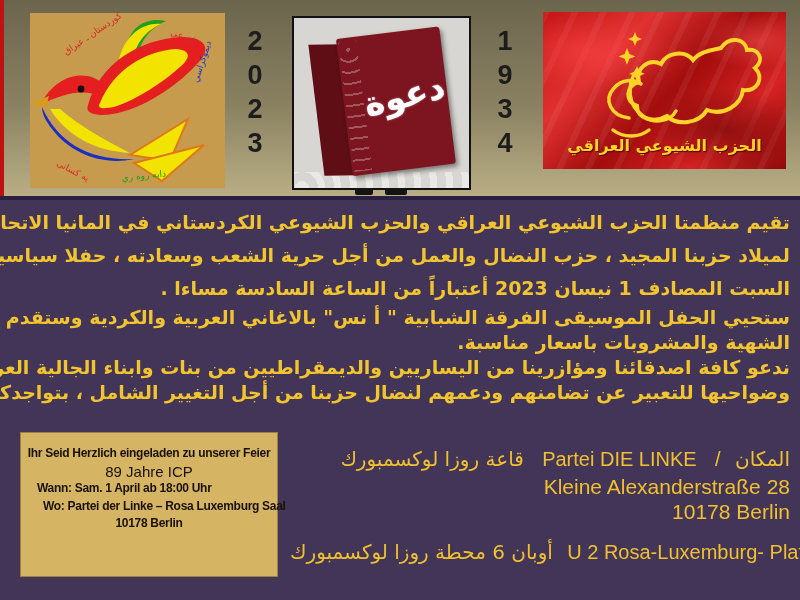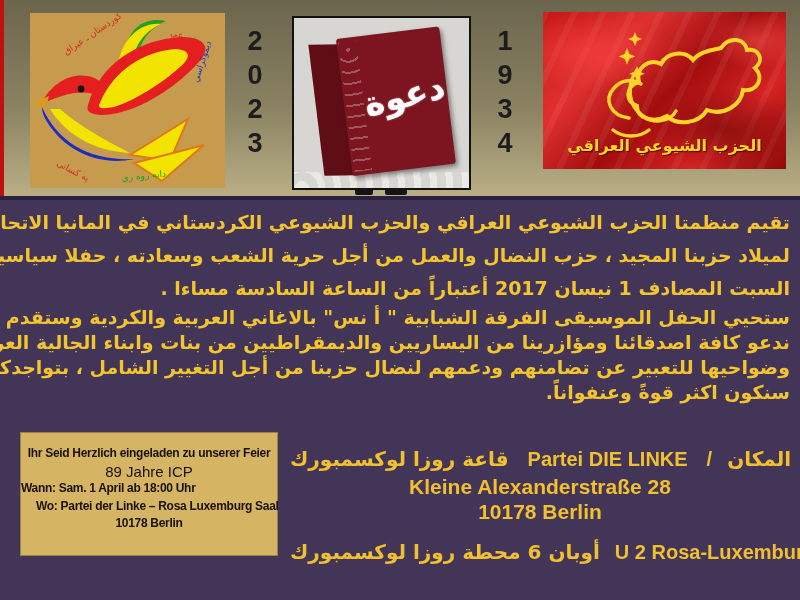--- a/index.html
+++ b/index.html
@@ -48,32 +48,32 @@
   .flag-art{position:absolute;left:0;top:0;}
   .flag-title{position:absolute;left:0;top:124px;width:100%;text-align:center;
               color:#ffd429;font-size:16px;font-weight:bold;
               text-shadow:1px 1px 1px #5a0505;}
   
   .announce{position:absolute;left:8px;right:10px;top:206px;color:#f1c430;font-weight:bold;}
   .announce .line{direction:rtl;text-align:right;font-size:19px;white-space:nowrap;}
   .p1 .line{line-height:33px;}
   .p2 .line,.p3 .line{line-height:25px;}
   
-  .german-box{position:absolute;left:20px;top:432px;width:258px;height:124px;
+  .german-box{position:absolute;left:20px;top:432px;width:258px;height:145px;
               background:#d5b464;border:1px solid #9a833f;box-sizing:border-box;
               color:#1a1208;font-family:"Liberation Sans",sans-serif;
               font-weight:600;font-size:12px;letter-spacing:-0.3px;
               padding-top:12px;line-height:17.5px;white-space:nowrap;}
   .german-box .center{text-align:center;}
   .german-box .title{font-size:15px;font-weight:normal;letter-spacing:0;}
-  .german-box .left{padding-left:0;}
-  .german-box .indent{padding-left:15px;}
+  .german-box .left{padding-left:16px;}
+  .german-box .indent{padding-left:22px;}
   
-  .venue{position:absolute;right:10px;top:444px;width:500px;text-align:center;
-         color:#f0c030;font-weight:bold;}
+  .venue{position:absolute;right:10px;top:444px;width:500px;text-align:right;
+         color:#f0c030;font-weight:normal;}
   .venue .row{direction:ltr;white-space:nowrap;}
   .venue .rowA{font-size:20px;line-height:30px;}
   .venue .latin{font-family:"Liberation Sans",sans-serif;}
   .venue .street,.venue .city{font-family:"Liberation Sans",sans-serif;
          font-size:21px;line-height:25px;}
   .venue .metro{font-size:20px;margin-top:16px;}
   .gap-r{margin-right:12px;}
   .gap-s{margin-right:8px;}
 </style>
 </head>
@@ -142,29 +142,29 @@
     </svg>
     <div class="flag-title">الحزب الشيوعي العراقي</div>
   </div>
 </div>
 <div class="separator"></div>
 
 <div class="announce">
   <div class="p1">
     <div class="line">تقيم منظمتا الحزب الشيوعي العراقي والحزب الشيوعي الكردستاني في المانيا الاتحادية ، بمناسبة الذكرى 89</div>
     <div class="line">لميلاد حزبنا المجيد ، حزب النضال  والعمل من أجل حرية الشعب وسعادته ، حفلا سياسيا وفنيا في برلين يوم</div>
-    <div class="line">السبت المصادف  1 نيسان 2017 أعتباراً من الساعة السادسة مساءا .</div>
+    <div class="line">السبت المصادف  1 نيسان 2023 أعتباراً من الساعة السادسة مساءا .</div>
   </div>
   <div class="p2">
     <div class="line">ستحيي الحفل الموسيقى الفرقة الشبابية " أ نس" بالاغاني العربية والكردية وستقدم المأكولات العراقية</div>
+    <div class="line">الشهية والمشروبات باسعار مناسبة.</div>
   </div>
   <div class="p3">
     <div class="line">ندعو كافة اصدقائنا ومؤازرينا من اليساريين والديمقراطيين من بنات وابناء الجالية العراقية في برلين</div>
     <div class="line">وضواحيها للتعبير عن تضامنهم ودعمهم لنضال حزبنا من أجل التغيير الشامل ، بتواجدكم معنا ودعمكم لنا</div>
-    <div class="line">سنكون اكثر قوةً وعنفواناً.</div>
   </div>
 </div>
 
 <div class="german-box">
   <div class="center">Ihr Seid Herzlich eingeladen zu unserer Feier</div>
   <div class="center title">89 Jahre ICP</div>
   <div class="left">Wann: Sam. 1 April  ab 18:00 Uhr</div>
   <div class="indent">Wo: Partei der Linke – Rosa Luxemburg Saal</div>
   <div class="center">10178 Berlin</div>
 </div>

